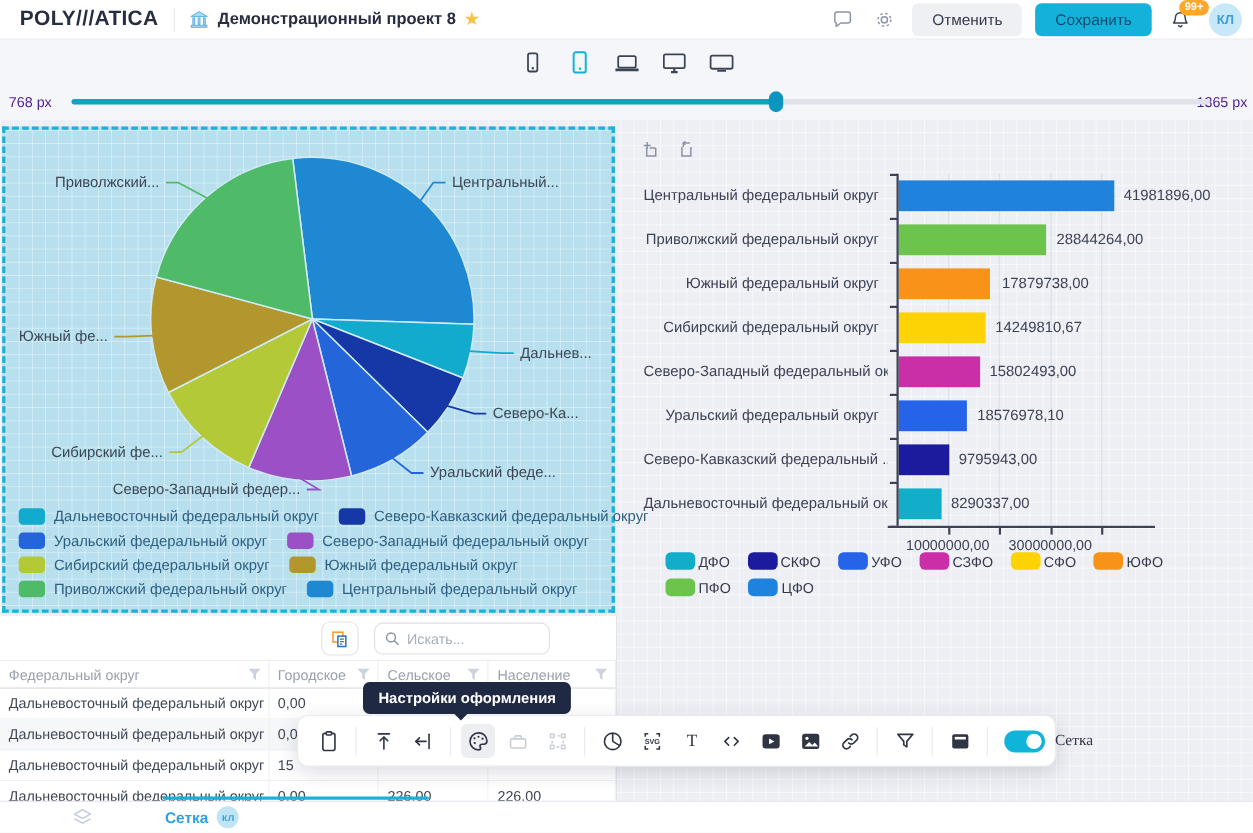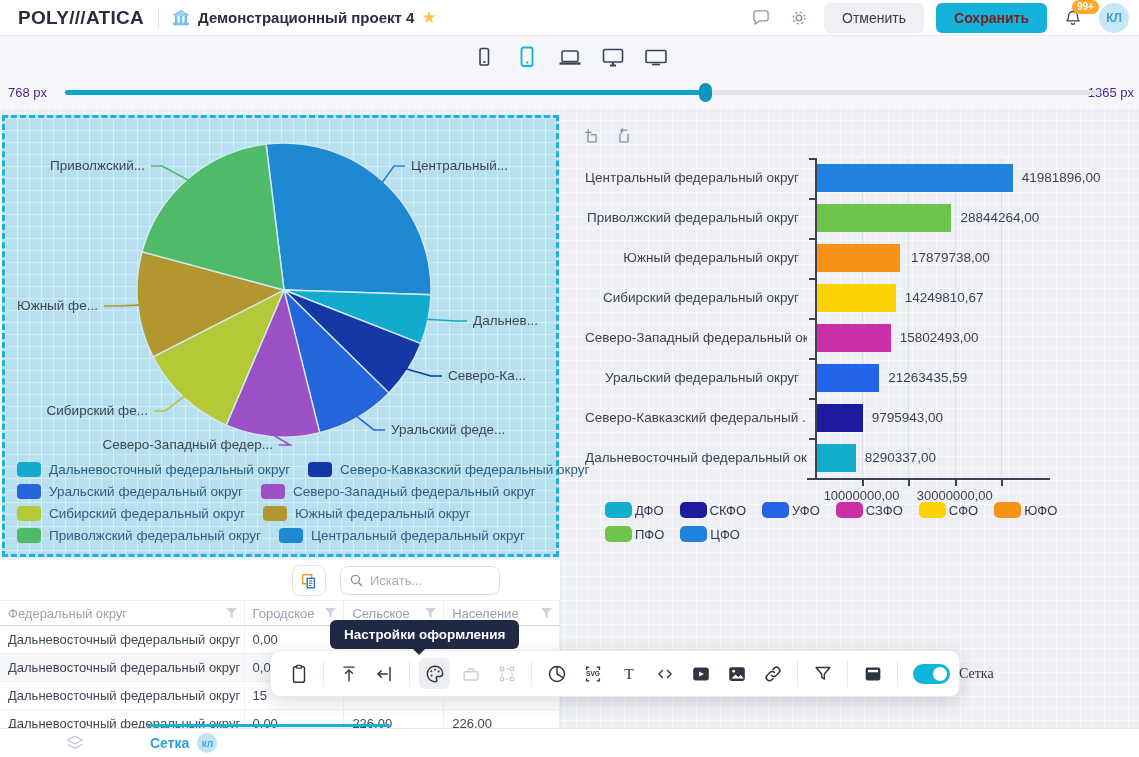--- a/index.html
+++ b/index.html
@@ -10,21 +10,21 @@
   .header { position:absolute; top:0; left:0; right:0; height:36px; background:#ffffff; border-bottom:1px solid #e7e9ee; display:flex; align-items:center; padding:0 10px; z-index:40; }
   .logo { font-size:19px; font-weight:800; letter-spacing:.3px; color:#272e40; padding:0 14px 0 8px; }
   .hdr-divider { width:1px; height:22px; background:#e3e6ec; margin-right:12px; }
   .proj { display:flex; align-items:center; gap:7px; }
   .proj-title { font-size:15px; font-weight:700; color:#272e40; }
   .star { color:#f6c445; font-size:17px; line-height:1; }
   .hdr-right { margin-left:auto; display:flex; align-items:center; gap:12px; }
   .icon-btn { width:26px; height:26px; display:flex; align-items:center; justify-content:center; color:#8a92a6; cursor:pointer; }
   .btn { height:30px; border:none; border-radius:6px; font-size:14px; font-family:inherit; padding:0 18px; cursor:pointer; }
   .btn-cancel { background:#eef0f4; color:#333a4d; }
-  .btn-save { background:#14b2da; color:#7f1d1d; font-weight:700; }
+  .btn-save { background:#14b2da; color:#0c4a6e; font-weight:400; }
   .bell-wrap { position:relative; width:28px; height:28px; display:flex; align-items:center; justify-content:center; color:#3a4150; }
   .badge { position:absolute; top:-4px; left:13px; background:#ffa62b; color:#fff; font-size:10px; font-weight:700; padding:2px 5px; border-radius:9px; line-height:1; }
   .avatar { width:30px; height:30px; border-radius:50%; background:#c7e8f8; color:#3d9fd6; font-size:12px; font-weight:700; display:flex; align-items:center; justify-content:center; }
 
   
   .device-bar { position:absolute; top:36px; left:0; right:0; height:42px; display:flex; align-items:center; justify-content:center; gap:13px; }
   .dev { width:30px; height:30px; display:flex; align-items:center; justify-content:center; color:#3c4454; cursor:pointer; }
   .dev.sel { color:#10b3d9; }
 
   
@@ -120,21 +120,21 @@
     <div class="proj">
       <span>
         <svg class="ic" width="20" height="20" viewBox="0 0 24 24">
             <path d="M12 3l9 5.5H3z" fill="#a8d8f2" stroke="#57ace0" stroke-width="1"></path>
             <rect x="5.2" y="10" width="2" height="7" fill="#a8d8f2" stroke="#57ace0" stroke-width="1"></rect>
             <rect x="11" y="10" width="2" height="7" fill="#a8d8f2" stroke="#57ace0" stroke-width="1"></rect>
             <rect x="16.8" y="10" width="2" height="7" fill="#a8d8f2" stroke="#57ace0" stroke-width="1"></rect>
             <rect x="3.5" y="18" width="17" height="2.2" fill="#a8d8f2" stroke="#57ace0" stroke-width="1"></rect>
           </svg>
       </span>
-      <span class="proj-title">Демонстрационный проект 4</span>
+      <span class="proj-title">Демонстрационный проект 8</span>
       <span class="star">★</span>
     </div>
     <div class="hdr-right">
       <span class="icon-btn">
         <svg class="ic" width="20" height="20" viewBox="0 0 24 24" fill="none" stroke="currentColor" stroke-width="1.6" stroke-linejoin="round">
             <path d="M3.5 6a2.5 2.5 0 0 1 2.5-2.5h12A2.5 2.5 0 0 1 20.5 6v7a2.5 2.5 0 0 1-2.5 2.5h-8L5 19.2v-3.7A2.5 2.5 0 0 1 3.5 13z"></path>
           </svg>
       </span>
       <span class="icon-btn">
         <svg class="ic" width="20" height="20" viewBox="0 0 24 24" fill="none" stroke="currentColor" stroke-width="1.6">
@@ -322,21 +322,21 @@
         <div class="cat-tick" style="top: 128px;"></div>
         <div class="bar-row" style="top: 168px;">
           <div class="bar-cat">Северо-Западный федеральный ок...</div>
           <div class="bar-rect" style="width: 73.6396px; background: rgb(202, 47, 168);"></div>
           <div class="bar-val" style="left: 314.64px;">15802493,00</div>
         </div>
         <div class="cat-tick" style="top: 168px;"></div>
         <div class="bar-row" style="top: 208px;">
           <div class="bar-cat">Уральский федеральный округ</div>
           <div class="bar-rect" style="width: 62.3425px; background: rgb(37, 99, 233);"></div>
-          <div class="bar-val" style="left: 303.343px;">21263435,59</div>
+          <div class="bar-val" style="left: 303.343px;">18576978,10</div>
         </div>
         <div class="cat-tick" style="top: 208px;"></div>
         <div class="bar-row" style="top: 248px;">
           <div class="bar-cat">Северо-Кавказский федеральный ...</div>
           <div class="bar-rect" style="width: 45.6491px; background: rgb(28, 27, 158);"></div>
           <div class="bar-val" style="left: 286.649px;">9795943,00</div>
         </div>
         <div class="cat-tick" style="top: 248px;"></div>
         <div class="bar-row" style="top: 288px;">
           <div class="bar-cat">Дальневосточный федеральный ок...</div>

